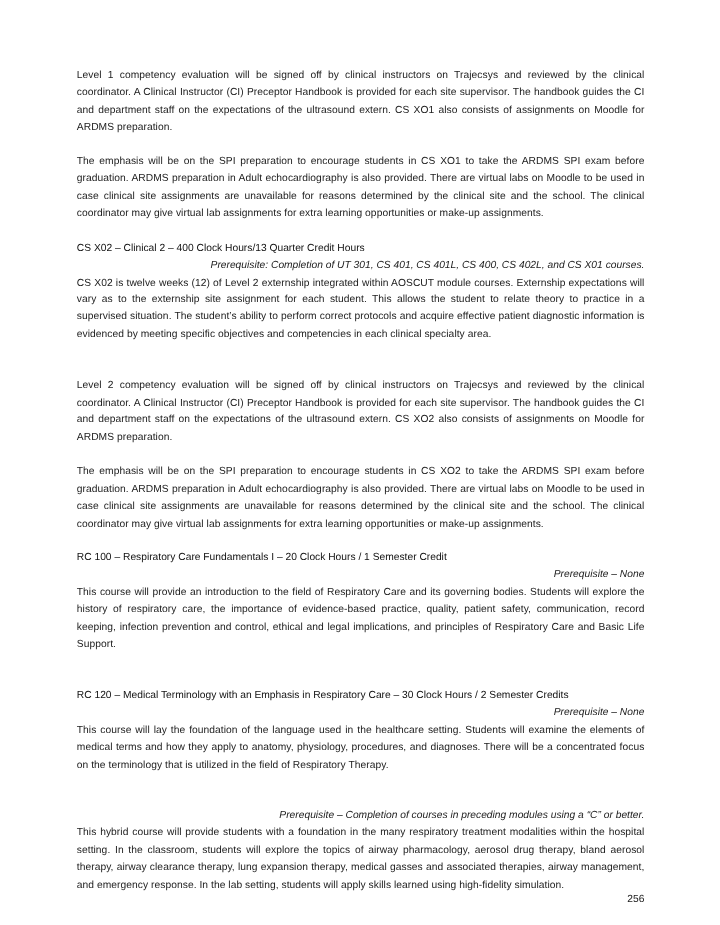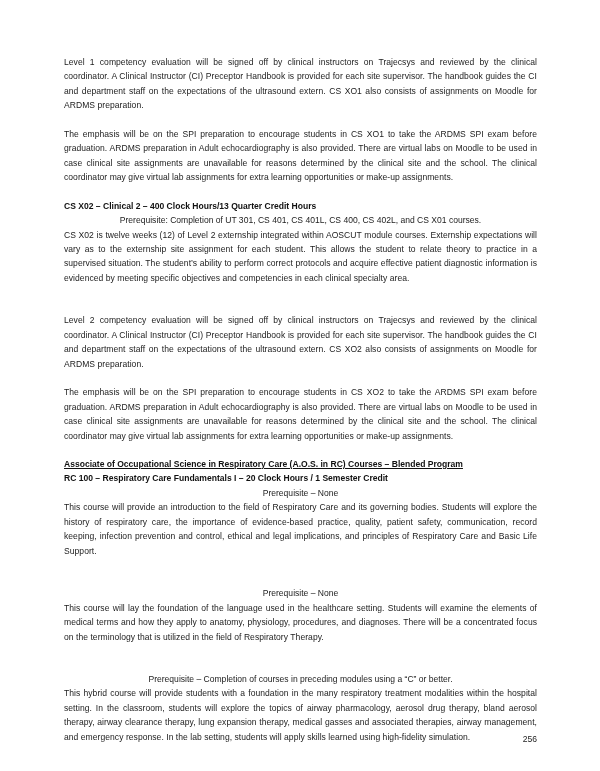--- a/index.html
+++ b/index.html
@@ -37,53 +37,54 @@
     color: #1c1c1c;
     letter-spacing: 0.005em;
   }
   p.body-text.tight {
     margin-bottom: 0;
   }
   .course-heading {
     margin: 0;
     font-size: 8.55px;
     line-height: 14.45px;
-    font-weight: bold;
+    font-weight: normal;
     color: #111111;
     text-align: left;
   }
   .section-heading {
     margin: 0;
     font-size: 8.55px;
     line-height: 14.45px;
     font-weight: bold;
     text-decoration: underline;
     color: #111111;
     text-align: left;
   }
   .prereq {
     margin: 0;
     font-size: 8.55px;
     line-height: 14.45px;
+    font-style: italic;
     color: #1c1c1c;
-    text-align: center;
+    text-align: right;
   }
   .block {
     margin: 0 0 14px 0;
   }
   .block.last {
     margin-bottom: 0;
   }
   .spacer-sm {
     height: 14px;
   }
   .page-number {
     position: absolute;
     right: 63px;
-    bottom: 26px;
+    bottom: 16px;
     font-size: 8.55px;
     line-height: 12px;
     color: #1c1c1c;
     text-align: left;
   }
 </style>
 </head>
 <body>
 
 <div class="page">
@@ -99,29 +100,29 @@
       <p class="body-text tight">CS X02 is twelve weeks (12) of Level 2 externship integrated within AOSCUT module courses. Externship expectations will vary as to the externship site assignment for each student. This allows the student to relate theory to practice in a supervised situation. The student’s ability to perform correct protocols and acquire effective patient diagnostic information is evidenced by meeting specific objectives and competencies in each clinical specialty area.</p>
     </div>
 
     <div class="spacer-sm"></div>
 
     <p class="body-text">Level 2 competency evaluation will be signed off by clinical instructors on Trajecsys and reviewed by the clinical coordinator. A Clinical Instructor (CI) Preceptor Handbook is provided for each site supervisor. The handbook guides the CI and department staff on the expectations of the ultrasound extern. CS XO2 also consists of assignments on Moodle for ARDMS preparation.</p>
 
     <p class="body-text">The emphasis will be on the SPI preparation to encourage students in CS XO2 to take the ARDMS SPI exam before graduation. ARDMS preparation in Adult echocardiography is also provided. There are virtual labs on Moodle to be used in case clinical site assignments are unavailable for reasons determined by the clinical site and the school. The clinical coordinator may give virtual lab assignments for extra learning opportunities or make-up assignments.</p>
 
     <div class="block">
-      <div class="section-heading">Associate of Occupational Science in Respiratory Care (A.O.S. in RC) Courses – Blended Program</div>
       <div class="course-heading">RC 100 – Respiratory Care Fundamentals I – 20 Clock Hours / 1 Semester Credit</div>
       <div class="prereq">Prerequisite – None</div>
       <p class="body-text tight">This course will provide an introduction to the field of Respiratory Care and its governing bodies. Students will explore the history of respiratory care, the importance of evidence-based practice, quality, patient safety, communication, record keeping, infection prevention and control, ethical and legal implications, and principles of Respiratory Care and Basic Life Support.</p>
     </div>
 
     <div class="spacer-sm"></div>
 
     <div class="block">
+      <div class="course-heading">RC 120 – Medical Terminology with an Emphasis in Respiratory Care – 30 Clock Hours / 2 Semester Credits</div>
       <div class="prereq">Prerequisite – None</div>
       <p class="body-text tight">This course will lay the foundation of the language used in the healthcare setting. Students will examine the elements of medical terms and how they apply to anatomy, physiology, procedures, and diagnoses. There will be a concentrated focus on the terminology that is utilized in the field of Respiratory Therapy.</p>
     </div>
 
     <div class="spacer-sm"></div>
 
     <div class="block last">
       <div class="prereq">Prerequisite – Completion of courses in preceding modules using a “C” or better.</div>
       <p class="body-text tight">This hybrid course will provide students with a foundation in the many respiratory treatment modalities within the hospital setting. In the classroom, students will explore the topics of airway pharmacology, aerosol drug therapy, bland aerosol therapy, airway clearance therapy, lung expansion therapy, medical gasses and associated therapies, airway management, and emergency response. In the lab setting, students will apply skills learned using high-fidelity simulation.</p>
     </div>

